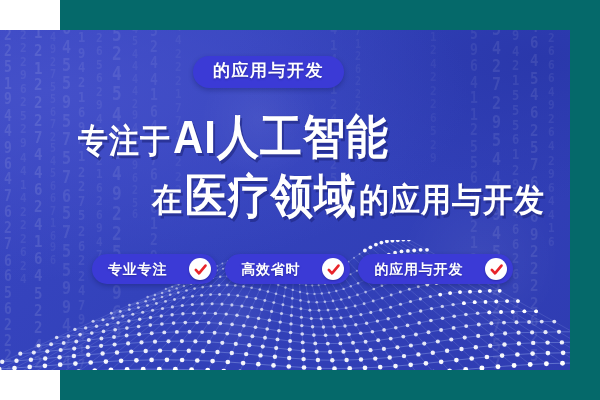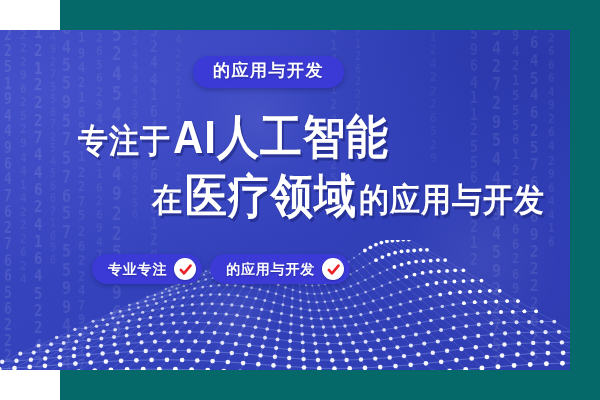--- a/index.html
+++ b/index.html
@@ -153,21 +153,21 @@
   .features {
     position: absolute;
     left: 92px; top: 254px;
     display: flex;
     gap: 8px;
     align-items: center;
   }
   .feat-pill {
     display: flex;
     align-items: center;
-    gap: 7px;
+    gap: 22px;
     background: #3b3ad6;
     border-radius: 999px;
     padding: 4px 6px 4px 16px;
     box-shadow: 0 2px 5px rgba(10,15,70,0.30);
   }
   .feat-label {
     color: #ffffff;
     font-size: 14px;
     font-weight: 700;
     letter-spacing: 0.8px;
@@ -1275,20 +1275,28 @@
 
     <div class="feat-pill">
       <span class="feat-label">专业专注</span>
       <span class="check-circle">
         <svg width="15" height="15" viewBox="0 0 24 24">
             <path d="M4.5 12.6 L9.6 18.2 L20 5.8" fill="none" stroke="#e8242a" stroke-width="4.2" stroke-linecap="round" stroke-linejoin="round"></path>
           </svg>
       </span>
     </div>
 
+    <div class="feat-pill">
+      <span class="feat-label">高效省时</span>
+      <span class="check-circle">
+        <svg width="15" height="15" viewBox="0 0 24 24">
+            <path d="M4.5 12.6 L9.6 18.2 L20 5.8" fill="none" stroke="#e8242a" stroke-width="4.2" stroke-linecap="round" stroke-linejoin="round"></path>
+          </svg>
+      </span>
+    </div>
 
     <div class="feat-pill">
       <span class="feat-label">的应用与开发</span>
       <span class="check-circle">
         <svg width="15" height="15" viewBox="0 0 24 24">
             <path d="M4.5 12.6 L9.6 18.2 L20 5.8" fill="none" stroke="#e8242a" stroke-width="4.2" stroke-linecap="round" stroke-linejoin="round"></path>
           </svg>
       </span>
     </div>
 

